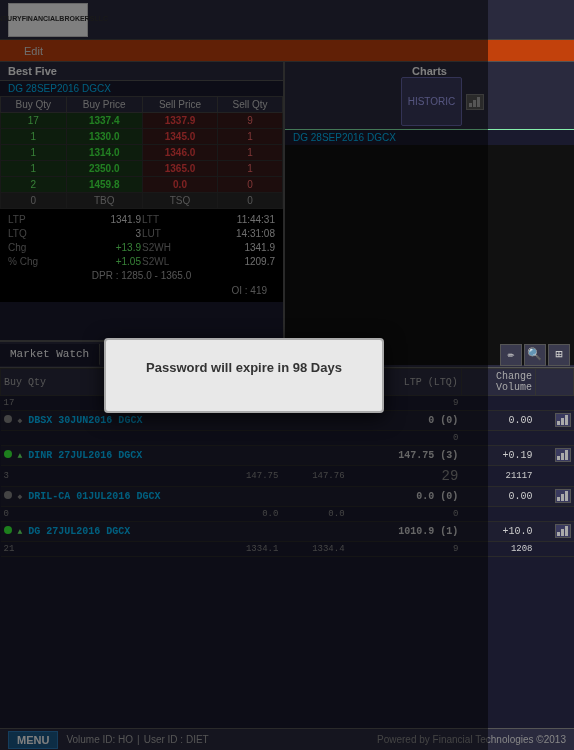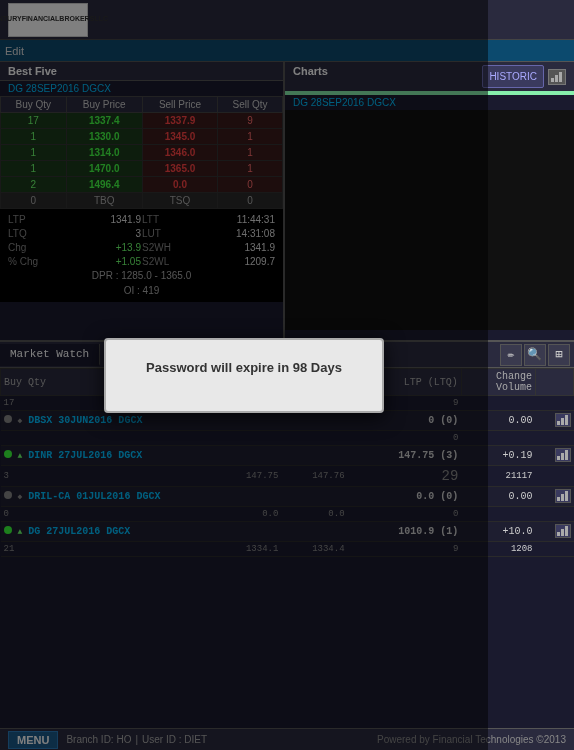--- a/index.html
+++ b/index.html
@@ -33,25 +33,25 @@
       font-size: 7px;
       color: #333;
       font-weight: bold;
       text-align: center;
       line-height: 1.2;
       border: 1px solid #ccc;
     }
 
     
     .edit-bar {
-      background: #0c4a6e;
+      background: #c2410c;
       height: 22px;
       display: flex;
       align-items: center;
-      padding: 0 5px;
+      padding: 0 24px;
       border-bottom: 1px solid #555;
     }
     .edit-bar span {
       color: #ddd;
       font-size: 11px;
     }
 
     
     .main-content {
       display: flex;
@@ -123,52 +123,54 @@
     .ltp-value { color: #ddd; margin-left: 45px; }
     .ltp-value.positive { color: #6dff6d; }
     .dpr-row {
       padding: 2px 8px;
       text-align: center;
       font-size: 10px;
       color: #aaa;
     }
     .oi-row {
       padding: 2px 8px;
-      text-align: center;
+      text-align: right;
       font-size: 10px;
       color: #aaa;
     }
 
     
     .charts {
       flex: 1;
       background: #1a1a2e;
     }
     .charts-header {
       background: #2a2a3e;
       display: flex;
+      align-items: center;
       justify-content: space-between;
       padding: 3px 8px;
-      border-bottom: 4px solid #86efac;
+      border-bottom: 1px solid #86efac;
+      flex-direction: column;
     }
     .charts-title {
       color: #fff;
       font-size: 11px;
       font-weight: bold;
     }
     .charts-controls {
       display: flex;
       align-items: center;
       gap: 4px;
     }
     .historic-btn {
       background: #3a3a5e;
       border: 1px solid #6666aa;
       color: #aaaaff;
-      padding: 5px 6px;
+      padding: 18px 6px;
       font-size: 10px;
       cursor: pointer;
       border-radius: 2px;
       margin-left: 26px;
     }
     .chart-icon {
       width: 18px;
       height: 16px;
       background: #555;
       border: 1px solid #777;
@@ -412,27 +414,27 @@
     <td class="sell-cell">1</td>
   </tr>
           <tr>
     <td class="buy-cell">1</td>
     <td class="buy-price-cell">1314.0</td>
     <td class="sell-price-cell">1346.0</td>
     <td class="sell-cell">1</td>
   </tr>
           <tr>
     <td class="buy-cell">1</td>
-    <td class="buy-price-cell">1470.0</td>
+    <td class="buy-price-cell">2350.0</td>
     <td class="sell-price-cell">1365.0</td>
     <td class="sell-cell">1</td>
   </tr>
           <tr>
     <td class="buy-cell">2</td>
-    <td class="buy-price-cell">1496.4</td>
+    <td class="buy-price-cell">1459.8</td>
     <td class="sell-price-cell">0.0</td>
     <td class="sell-cell">0</td>
   </tr>
           <tr class="tbq-row">
   <td>0</td>
   <td>TBQ</td>
   <td>TSQ</td>
   <td>0</td>
 </tr>
         </tbody>
@@ -633,17 +635,17 @@
 </div>
 
 <div class="modal-overlay" id="modal-overlay">
   <div class="modal-box">
     <div class="modal-message">Password will expire in 98 Days</div>
   </div>
 </div>
 
 <div class="footer">
   <div class="menu-btn">MENU</div>
-  <span>Branch ID: HO</span>
+  <span>Volume ID: HO</span>
   <span style="margin: 0 4px;">|</span>
   <span>User ID : DIET</span>
   <div class="footer-right">Powered by Financial Technologies ©2013</div>
 </div>
 
 </body></html>

